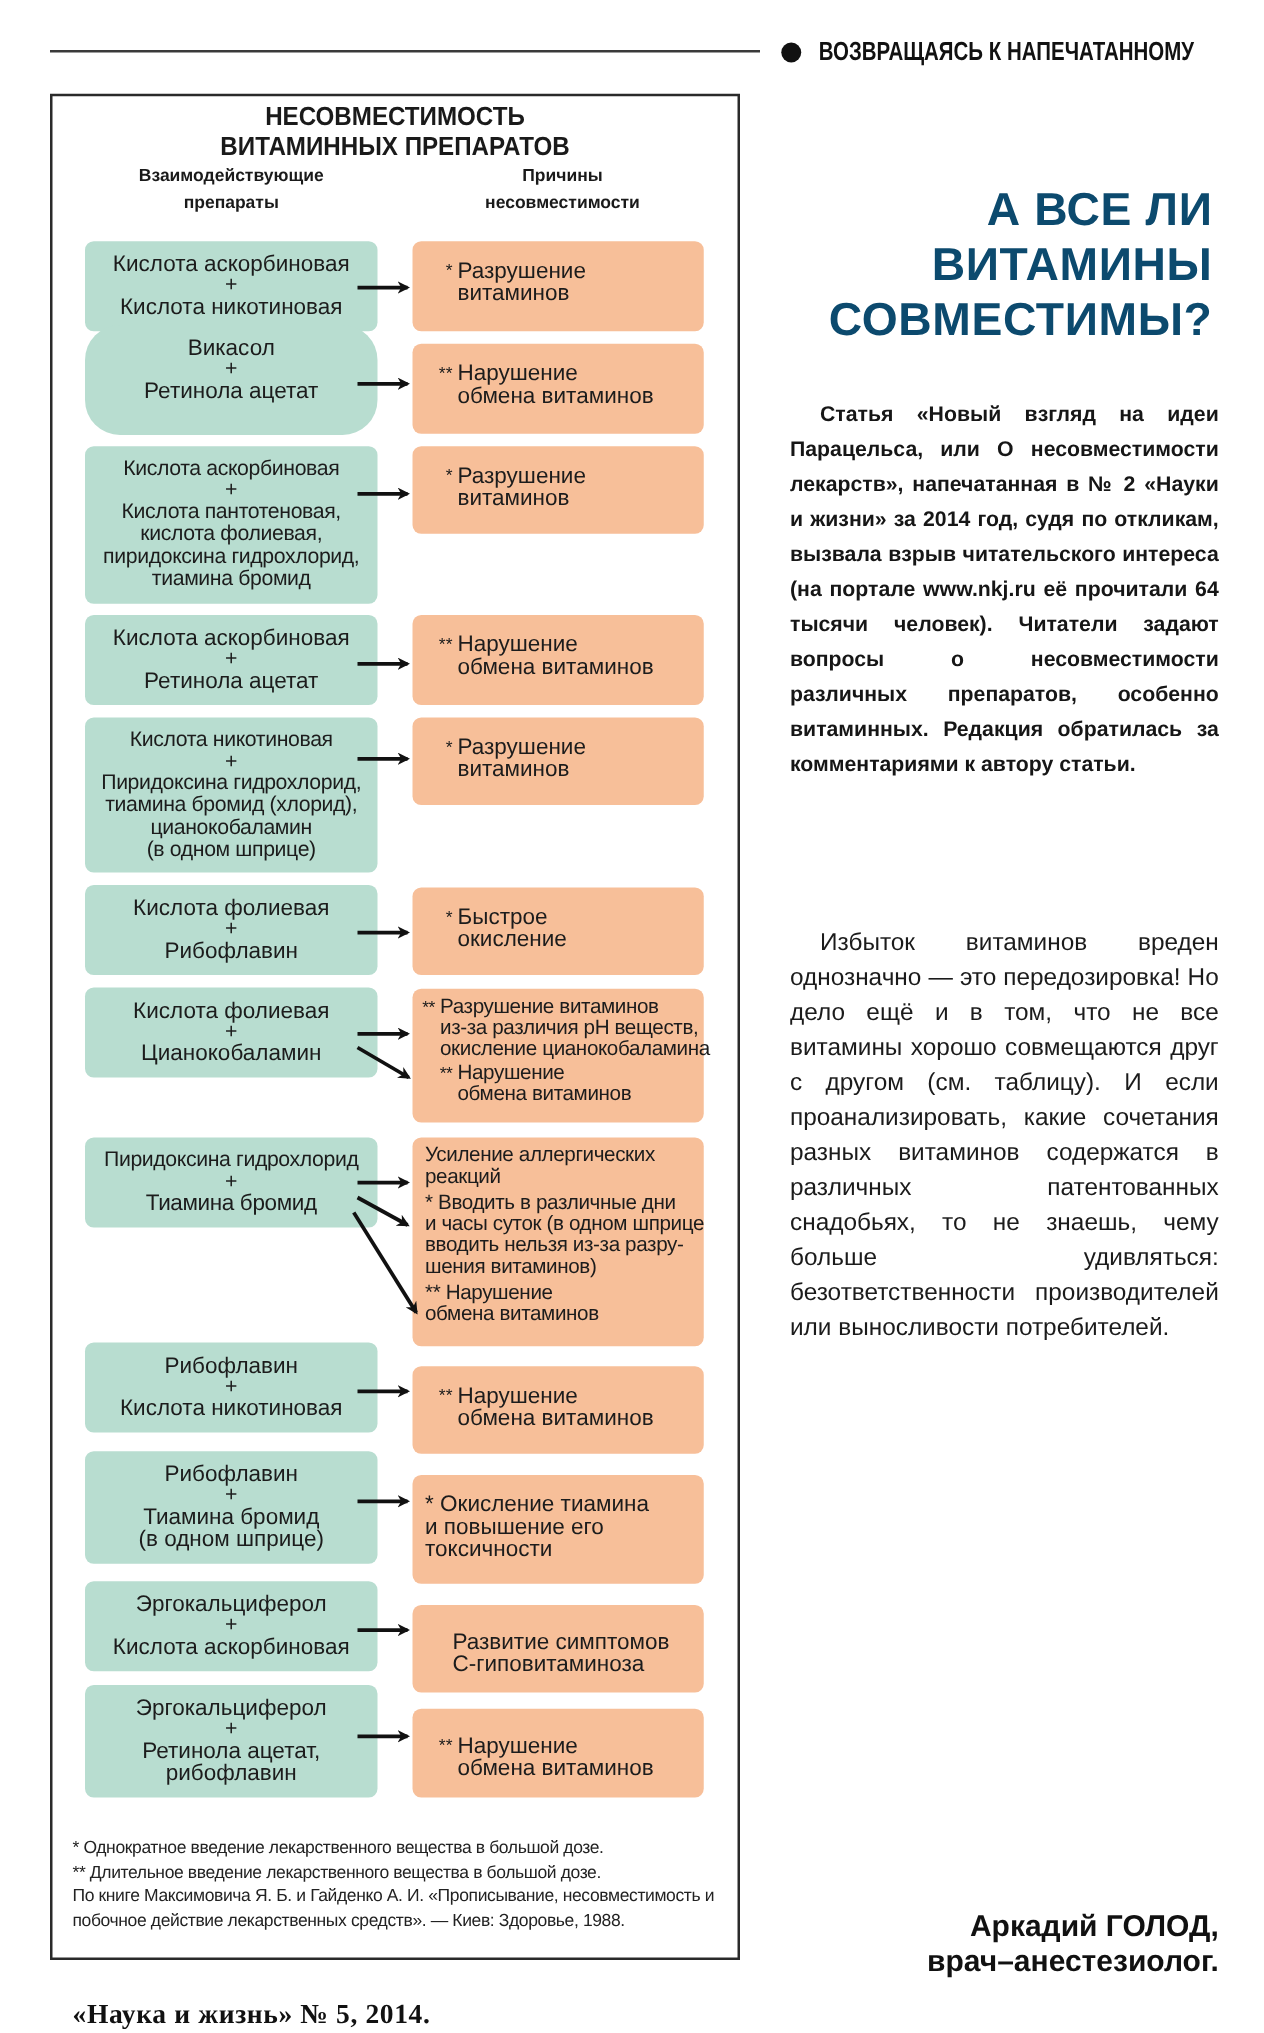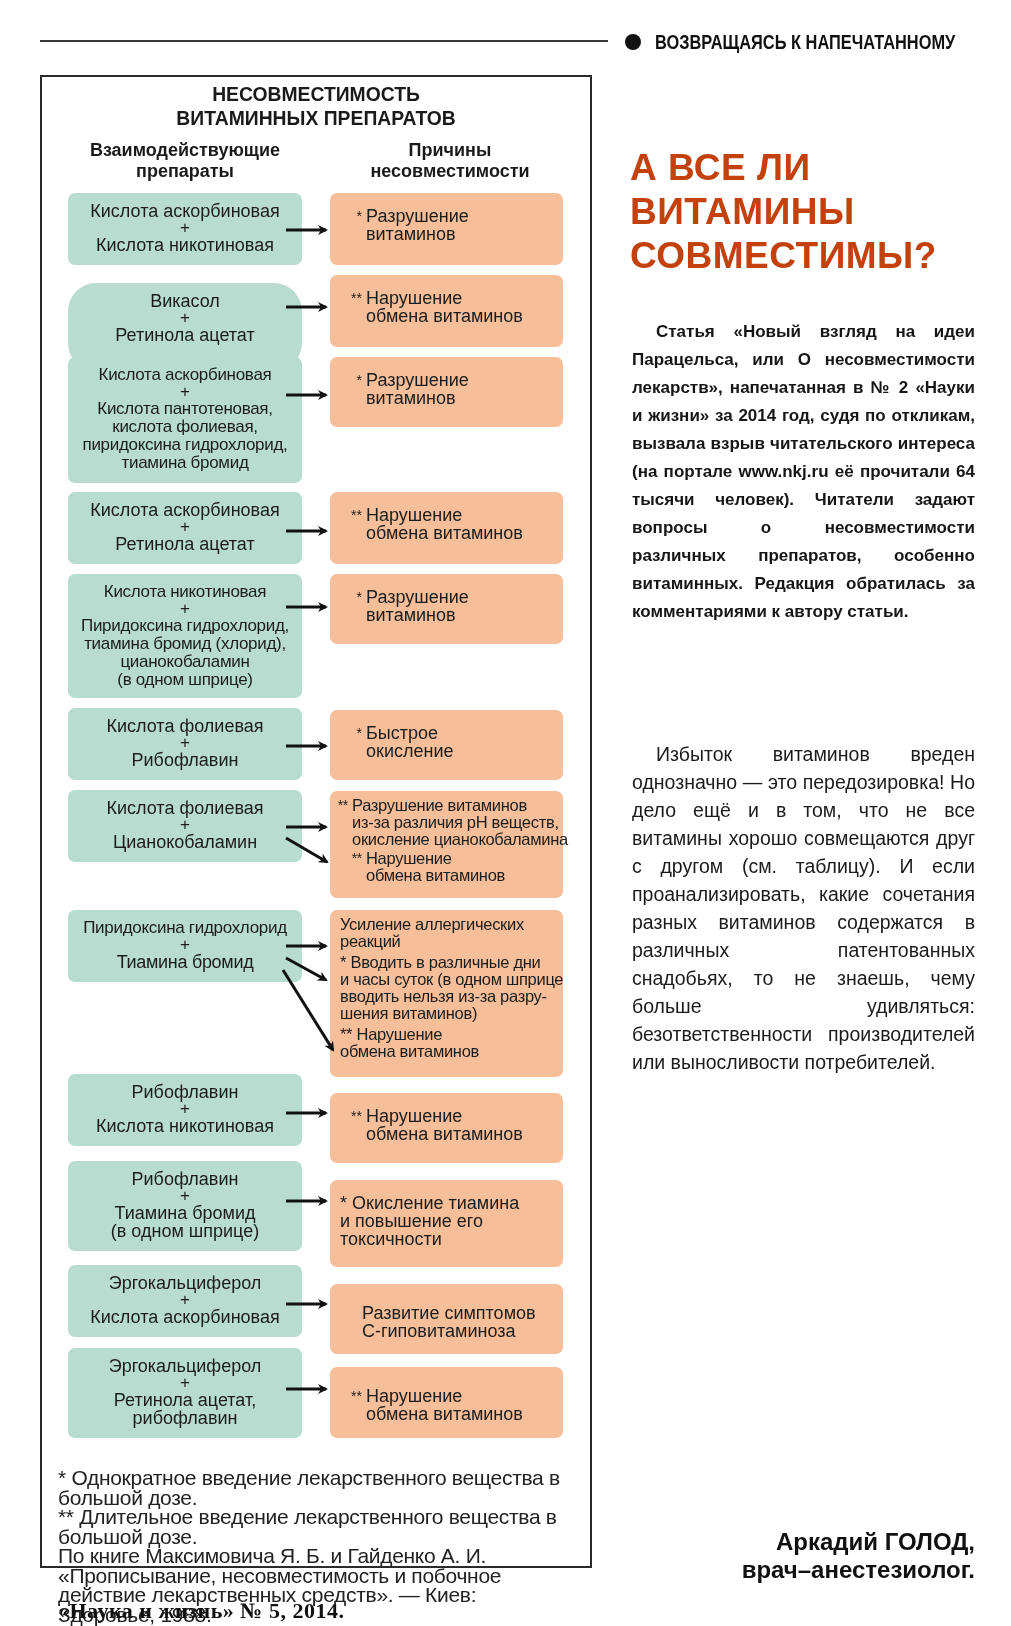--- a/index.html
+++ b/index.html
@@ -6,41 +6,41 @@
   html, body { width: 1011px; height: 1626px; background: #ffffff; }
   body { position: relative; font-family: "Liberation Sans", sans-serif; color: #1e1e1e; overflow: hidden; }
   .abs { position: absolute; }
   .top-rule { left: 40px; top: 40px; width: 568px; height: 2px; background: #3a3a3a; }
   .section-tag { left: 625px; top: 30px; display: flex; align-items: center; gap: 14px; }
   .section-dot { width: 16px; height: 16px; border-radius: 50%; background: #111; }
   .section-label { font-family: "Liberation Sans", sans-serif; font-weight: bold; font-size: 21px; letter-spacing: 0px; transform: scaleX(0.78); transform-origin: left center; white-space: nowrap; color: #111; }
 
   .table-frame { left: 40px; top: 75px; width: 552px; height: 1493px; border: 2px solid #2a2a2a; }
   .table-title { left: 40px; top: 82px; width: 552px; text-align: center; font-weight: bold; font-size: 21px; line-height: 24px; transform: scaleX(0.92); color: #1a1a1a; }
-  .col-head { top: 140px; text-align: center; font-weight: bold; font-size: 18px; line-height: 21px; color: #1a1a1a; }
+  .col-head { top: 130px; text-align: center; font-weight: bold; font-size: 14px; line-height: 21px; color: #1a1a1a; }
   .col-head.left { left: 60px; width: 250px; }
   .col-head.right { left: 330px; width: 240px; }
 
   .drug { left: 68px; width: 234px; background: #b8ddd0; border-radius: 7px; text-align: center; font-size: 18px; line-height: 18px; padding-top: 9px; color: #1c1c1c; }
   .drug .plus { display: block; line-height: 16px; font-size: 17px; }
   .drug .ln { display: block; }
   .drug.small .ln { font-size: 17px; letter-spacing: -0.3px; }
   .reason { left: 330px; width: 233px; background: #f7bf99; border-radius: 7px; font-size: 18px; line-height: 18px; padding: 14px 10px 0 14px; color: #1c1c1c; }
   .reason .row { display: flex; }
   .reason .mk { width: 22px; text-align: right; padding-right: 4px; flex: none; font-size: 14px; }
   .reason .txt { flex: 1; }
   .reason.tight { font-size: 16.5px; line-height: 17px; padding-top: 6px; letter-spacing: -0.3px; }
   .reason.tight .txt { white-space: nowrap; }
 
   svg.arrows { position: absolute; left: 0; top: 0; width: 1011px; height: 1626px; pointer-events: none; }
 
-  .footnotes { left: 58px; top: 1468px; width: 520px; font-size: 21px; line-height: 19.5px; color: #222; letter-spacing: -0.3px; }
+  .footnotes { left: 58px; top: 1468px; width: 520px; font-size: 14px; line-height: 19.5px; color: #222; letter-spacing: -0.3px; }
   .source-line { left: 58px; top: 1598px; font-family: "Liberation Serif", serif; font-weight: bold; font-size: 22px; color: #111; letter-spacing: 0.5px; }
 
-  .headline { left: 630px; top: 146px; width: 340px; text-align: left; font-weight: bold; font-size: 37px; line-height: 44px; color: #c2410c; letter-spacing: 0.5px; }
+  .headline { left: 630px; top: 146px; width: 340px; text-align: right; font-weight: bold; font-size: 37px; line-height: 44px; color: #0c4a6e; letter-spacing: 0.5px; }
   .lead { left: 632px; top: 318px; width: 343px; font-weight: bold; font-size: 17px; line-height: 28px; text-align: justify; color: #161616; }
   .lead p { text-indent: 24px; }
   .body-text { left: 632px; top: 740px; width: 343px; font-size: 19.5px; line-height: 28px; text-align: justify; color: #1b1b1b; }
   .body-text p { text-indent: 24px; }
   .author { left: 632px; top: 1528px; width: 343px; text-align: right; font-weight: bold; font-size: 24px; line-height: 28px; color: #111; }
 </style>
 </head>
 <body>
 
 <div class="abs top-rule"></div>
@@ -68,21 +68,21 @@
   <span class="plus">+</span>
   <span class="ln">Кислота никотиновая</span>
 </div>
 <div class="abs reason" style="top:193px;height:72px;">
   <div class="row">
       <span class="mk">*</span>
       <span class="txt"><span>Разрушение</span><br><span>витаминов</span></span>
     </div>
 </div>
 
-<div class="abs drug" style="top:283px;height:88px;border-radius:28px;">
+<div class="abs drug" style="top:260px;height:88px;border-radius:28px;">
   <span class="ln">Викасол</span>
   <span class="plus">+</span>
   <span class="ln">Ретинола ацетат</span>
 </div>
 <div class="abs reason" style="top:275px;height:72px;">
   <div class="row">
       <span class="mk">**</span>
       <span class="txt"><span>Нарушение</span><br><span>обмена витаминов</span></span>
     </div>
 </div>

